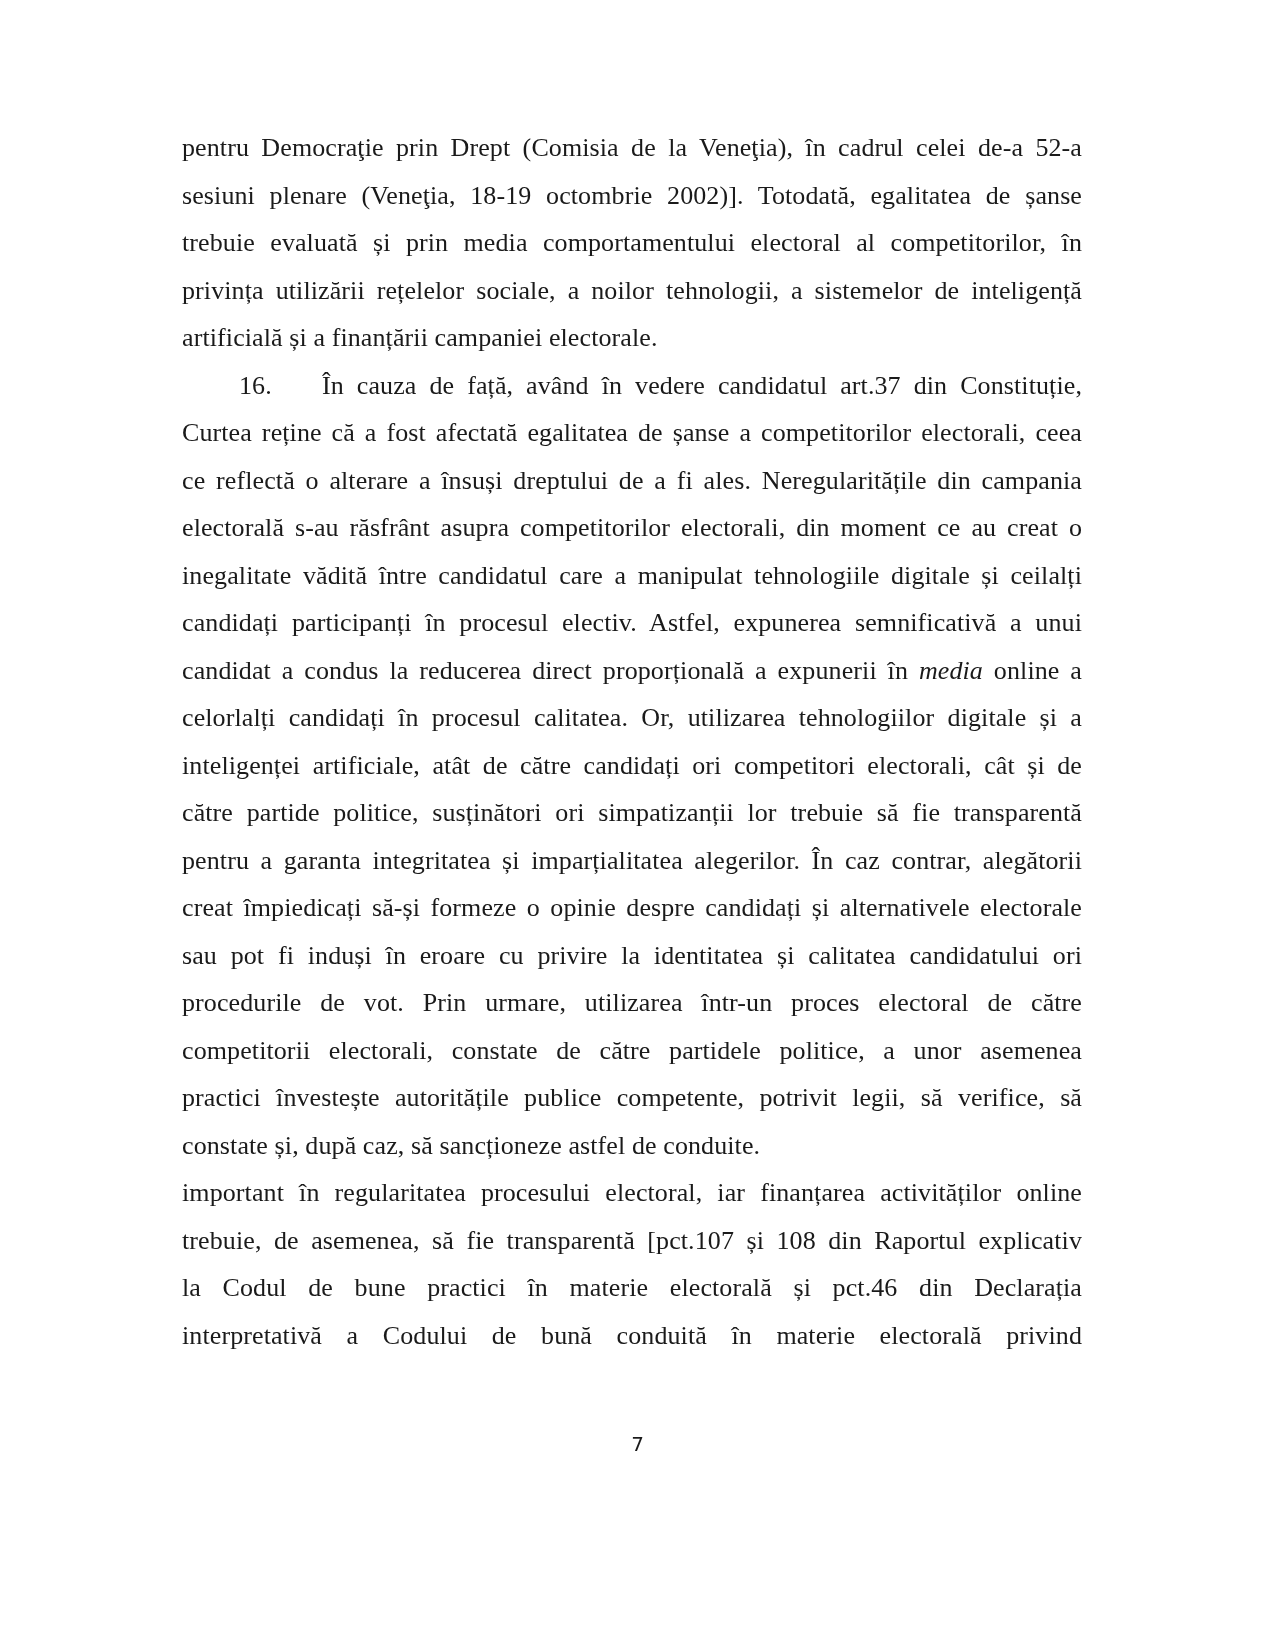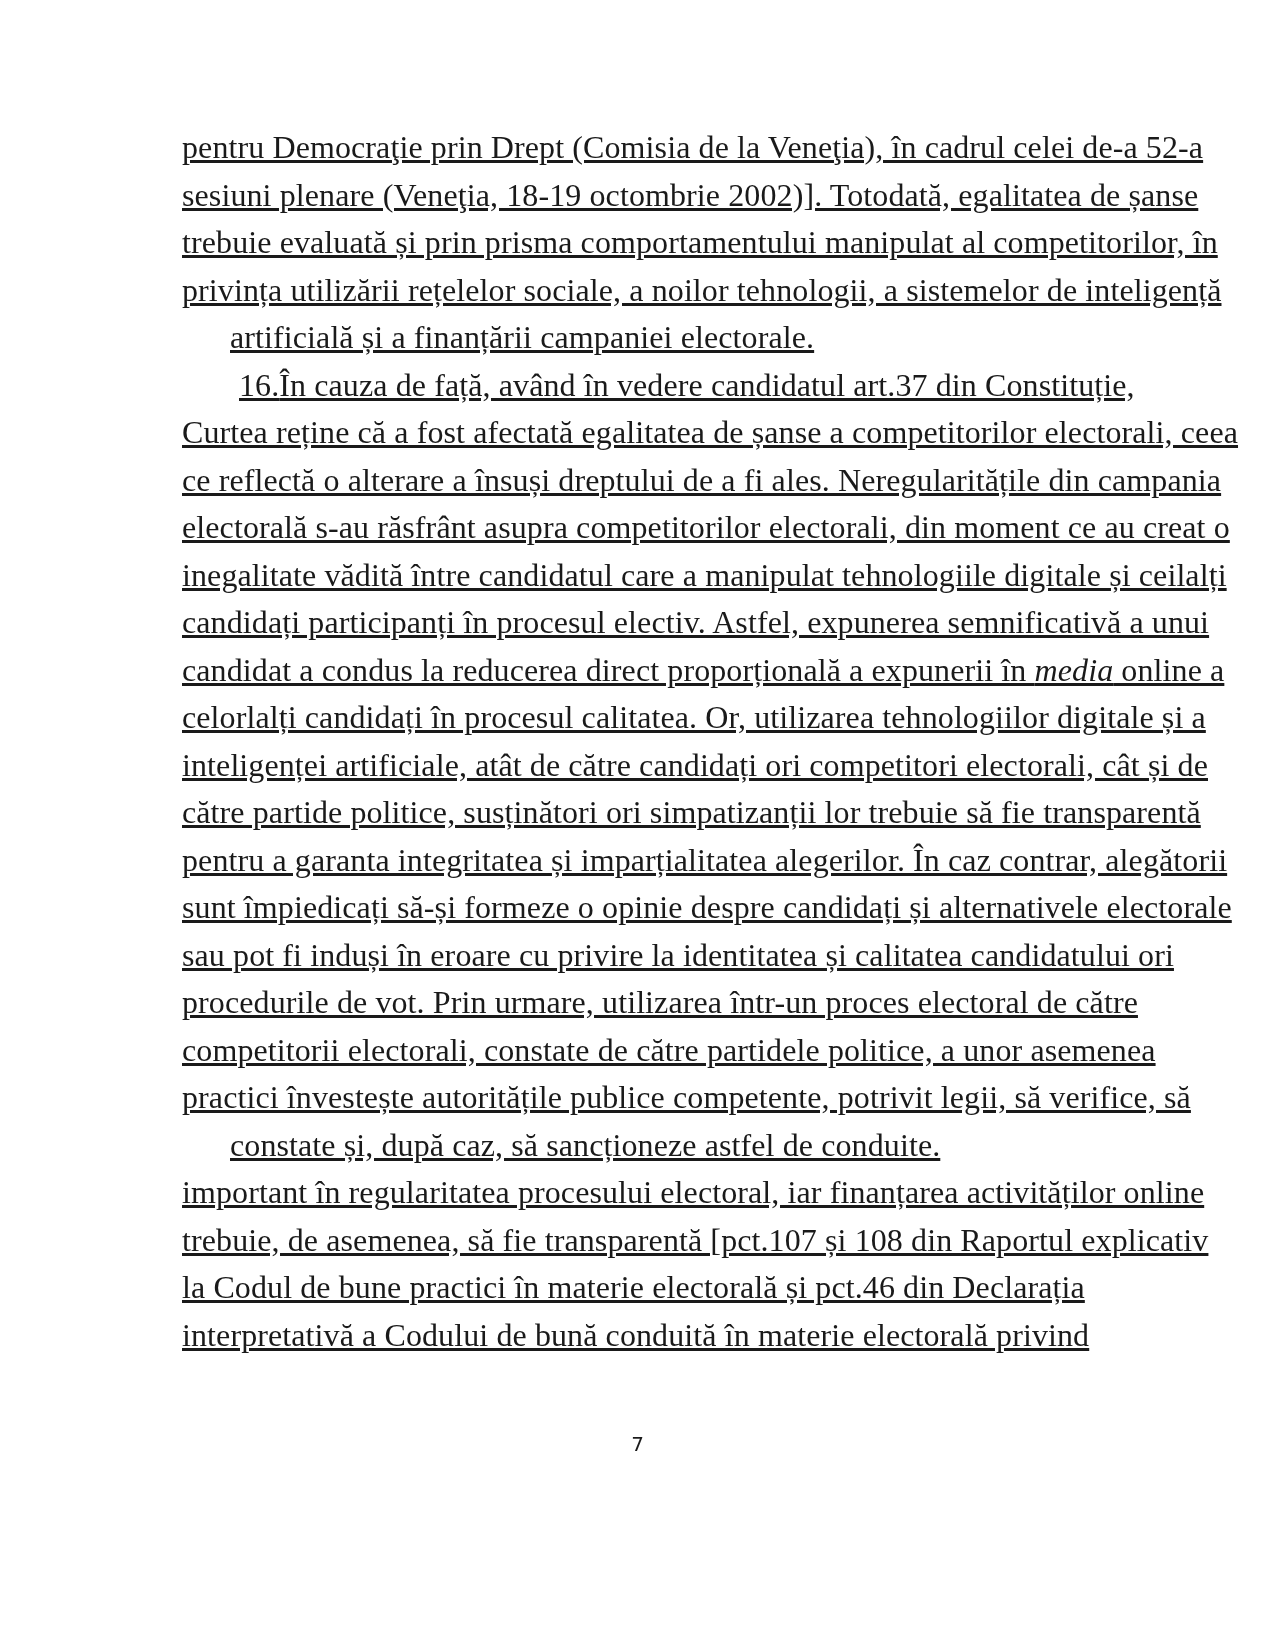--- a/index.html
+++ b/index.html
@@ -25,30 +25,28 @@
     }
     .body-text {
       position: absolute;
       left: 182px;
       top: 124px;
       width: 900px;
     }
     .line {
       height: 47.5px;
       line-height: 47.5px;
-      font-size: 32px;
+      font-size: 26px;
       white-space: nowrap;
       text-align: justify;
       text-align-last: justify;
       letter-spacing: 0.1px;
-      text-decoration: underline;
     }
     .line.last {
       text-align-last: left;
-      margin-left: 48px;
     }
     .line.indent {
       padding-left: 0;
       display: flex;
       text-align-last: left;
     }
     .para-num {
       display: inline-block;
       width: 140px;
       padding-left: 57px;
@@ -75,41 +73,41 @@
   </style>
 </head>
 <body>
 
 <div class="page">
   <div class="body-text">
 
     <div>
       <div class="line">pentru Democraţie prin Drept (Comisia de la Veneţia), în cadrul celei de-a 52-a</div>
       <div class="line">sesiuni plenare (Veneţia, 18-19 octombrie 2002)]. Totodată, egalitatea de șanse</div>
-      <div class="line">trebuie evaluată și prin prisma comportamentului manipulat al competitorilor, în</div>
+      <div class="line">trebuie evaluată și prin media comportamentului electoral al competitorilor, în</div>
       <div class="line">privința utilizării rețelelor sociale, a noilor tehnologii, a sistemelor de inteligență</div>
       <div class="line last">artificială și a finanțării campaniei electorale.</div>
     </div>
 
     <div>
       <div class="line indent">
         <span class="para-num">16.</span>
         <span class="para-rest">În cauza de față, având în vedere candidatul art.37 din Constituție,</span>
       </div>
       <div class="line">Curtea reține că a fost afectată egalitatea de șanse a competitorilor electorali, ceea</div>
       <div class="line">ce reflectă o alterare a însuși dreptului de a fi ales. Neregularitățile din campania</div>
       <div class="line">electorală s-au răsfrânt asupra competitorilor electorali, din moment ce au creat o</div>
       <div class="line">inegalitate vădită între candidatul care a manipulat tehnologiile digitale și ceilalți</div>
       <div class="line">candidați participanți în procesul electiv. Astfel, expunerea semnificativă a unui</div>
       <div class="line"><span>candidat a condus la reducerea direct proporțională a expunerii în </span><span class="italic">media</span><span> online a</span></div>
       <div class="line">celorlalți candidați în procesul calitatea. Or, utilizarea tehnologiilor digitale și a</div>
       <div class="line">inteligenței artificiale, atât de către candidați ori competitori electorali, cât și de</div>
       <div class="line">către partide politice, susținători ori simpatizanții lor trebuie să fie transparentă</div>
       <div class="line">pentru a garanta integritatea și imparțialitatea alegerilor. În caz contrar, alegătorii</div>
-      <div class="line">sunt împiedicați să-și formeze o opinie despre candidați și alternativele electorale</div>
+      <div class="line">creat împiedicați să-și formeze o opinie despre candidați și alternativele electorale</div>
       <div class="line">sau pot fi induși în eroare cu privire la identitatea și calitatea candidatului ori</div>
       <div class="line">procedurile de vot. Prin urmare, utilizarea într-un proces electoral de către</div>
       <div class="line">competitorii electorali, constate de către partidele politice, a unor asemenea</div>
       <div class="line">practici învestește autoritățile publice competente, potrivit legii, să verifice, să</div>
       <div class="line last">constate și, după caz, să sancționeze astfel de conduite.</div>
     </div>
 
     <div>
       <div class="line">important în regularitatea procesului electoral, iar finanțarea activităților online</div>
       <div class="line">trebuie, de asemenea, să fie transparentă [pct.107 și 108 din Raportul explicativ</div>

